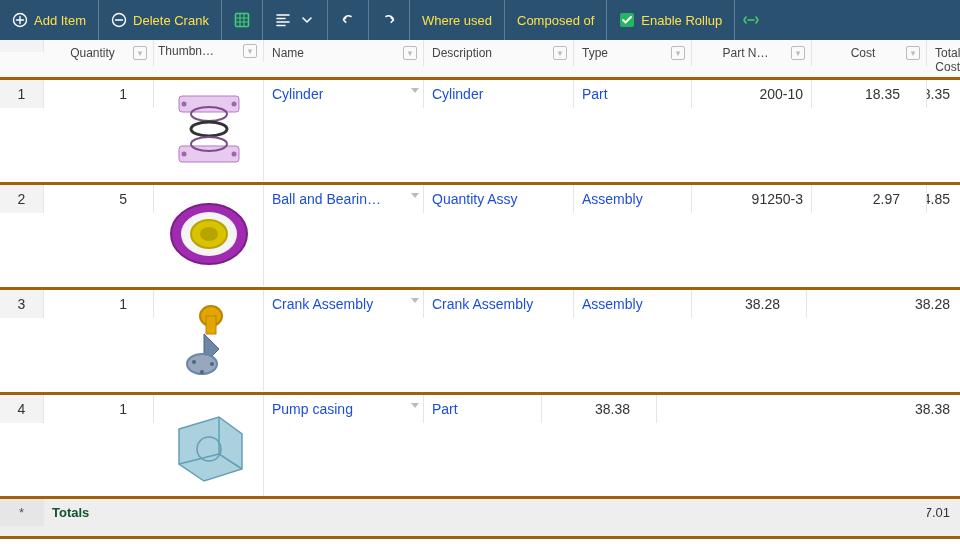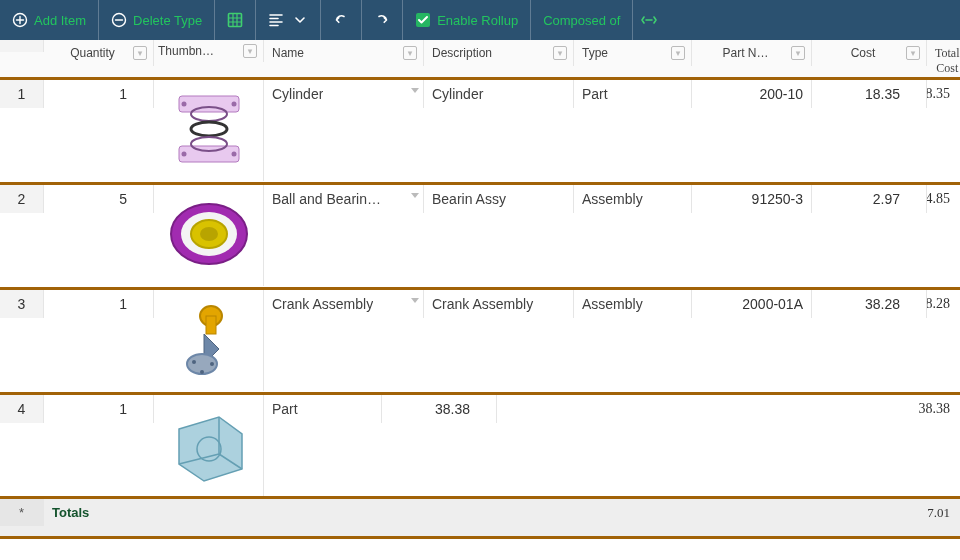--- a/index.html
+++ b/index.html
@@ -4,21 +4,21 @@
 <style>
   * { box-sizing: border-box; margin: 0; padding: 0; }
   html, body { width: 960px; height: 560px; font-family: Arial, Helvetica, sans-serif; font-size: 13px; color: #333; background: #fff; overflow: hidden; }
 
   
   .toolbar {
     background: #2b5170;
     height: 40px;
     display: flex;
     align-items: stretch;
-    color: #22c55e;
+    color: #fde047;
   }
   .tb-item {
     display: flex;
     align-items: center;
     padding: 0 12px;
     gap: 6px;
     border-right: 1px solid rgba(255,255,255,0.25);
     cursor: pointer;
     font-size: 13px;
     white-space: nowrap;
@@ -32,21 +32,21 @@
   .row { display: flex; align-items: flex-start; border-bottom: 3px solid #a16207; }
   .hdr { background: #fafafa; height: 40px; font-size: 12px; color: #444; }
   .cell {
     border-right: 1px solid #e5e5e5;
     padding: 6px 8px;
     display: flex;
     align-items: center;
     overflow: hidden;
     position: relative;
   }
-  .cell:last-child { border-right: none; font-family: Liberation Serif, serif; }
+  .cell:last-child { border-right: none; }
 
   .c-rownum  { width: 44px;  justify-content: center; background: #f3f3f3; color:#555; }
   .c-qty     { width: 110px; justify-content: flex-end; padding-right: 26px; }
   .c-thumb   { width: 110px; justify-content: center; padding:4px; }
   .c-name    { width: 160px; }
   .c-desc    { width: 150px; }
   .c-type    { width: 118px; }
   .c-partn   { width: 120px; justify-content: flex-end; }
   .c-cost    { width: 115px; justify-content: flex-end; padding-right: 26px;}
   .c-total   { flex: 1;      justify-content: flex-end; padding-right: 10px;}
@@ -54,21 +54,21 @@
   .hdr .cell { justify-content: space-between; padding-right:6px; }
   .hdr .c-rownum { justify-content: center; }
   .hdr .lbl { flex:1; text-align:left; }
   .hdr .c-qty .lbl, .hdr .c-partn .lbl, .hdr .c-cost .lbl, .hdr .c-total .lbl { text-align:center; }
   .filter-box {
     width: 14px; height: 14px; border: 1px solid #bbb; border-radius: 2px;
     display: inline-flex; align-items: center; justify-content: center;
     color: #bbb; font-size: 9px; flex-shrink:0;
   }
   .body .cell { font-size: 14px; color:#333; }
-  .body .c-name, .body .c-desc, .body .c-type { color:#404040; }
+  .body .c-name, .body .c-desc, .body .c-type { color:#1d4ed8; }
   .body .c-name { position:relative; }
   .body .c-name::after {
     content:""; position:absolute; right:4px; top:8px;
     border-left:4px solid transparent; border-right:4px solid transparent;
     border-top:5px solid #bbb;
   }
   .body .row { min-height: 105px; }
   .body .row.short { min-height: 90px; }
   .totals-row { background:#eee; height:40px; }
   .totals-row .cell { border-right-color: transparent; }
@@ -94,21 +94,21 @@
     </span>
     <span>Add Item</span>
   </div>
   <div class="tb-item">
     <span class="tb-icon">
       <svg viewBox="0 0 16 16">
           <circle cx="8" cy="8" r="6.5" fill="none" stroke="#fff" stroke-width="1.4"></circle>
           <path d="M4.5 8h7" stroke="#fff" stroke-width="1.4" stroke-linecap="round"></path>
         </svg>
     </span>
-    <span>Delete Type</span>
+    <span>Delete Crank</span>
   </div>
   <div class="tb-item">
     <span class="tb-icon">
       <svg viewBox="0 0 16 16">
           <rect x="1.5" y="1.5" width="13" height="13" rx="1" fill="none" stroke="#3fcf6f" stroke-width="1.6"></rect>
           <path d="M6 1.5v13M10 1.5v13M1.5 6h13M1.5 10h13" stroke="#3fcf6f" stroke-width="1.2"></path>
         </svg>
     </span>
   </div>
   <div class="tb-item">
@@ -131,30 +131,33 @@
     </span>
   </div>
   <div class="tb-item">
     <span class="tb-icon">
       <svg viewBox="0 0 16 16">
           <path d="M5 4.5A5 5 0 0 1 12.5 8M12.5 8l-2.3-2.3M12.5 8l-2.3 2.3" fill="none" stroke="#fff" stroke-width="1.6" stroke-linecap="round" stroke-linejoin="round"></path>
         </svg>
     </span>
   </div>
   <div class="tb-item">
+    <span>Where used</span>
+  </div>
+  <div class="tb-item">
+    <span>Composed of</span>
+  </div>
+  <div class="tb-item">
     <span class="tb-icon">
       <svg viewBox="0 0 16 16">
           <rect x="1" y="1" width="14" height="14" rx="2" fill="#25b562"></rect>
           <path d="M4 8l2.5 2.5L12 5" fill="none" stroke="#fff" stroke-width="2" stroke-linecap="round" stroke-linejoin="round"></path>
         </svg>
     </span>
     <span>Enable Rollup</span>
-  </div>
-  <div class="tb-item">
-    <span>Composed of</span>
   </div>
   <div class="tb-item" style="padding:0 8px;">
     <span class="tb-icon">
       <svg viewBox="0 0 16 16">
           <path d="M3 5l-2 3 2 3M13 5l2 3-2 3M5 8h6" fill="none" stroke="#3fcf6f" stroke-width="1.6" stroke-linecap="round" stroke-linejoin="round"></path>
         </svg>
     </span>
   </div>
 </div>
 
@@ -237,21 +240,21 @@
               <ellipse cx="45" cy="45" rx="38" ry="30" fill="#a12bb0" stroke="#7a1f86" stroke-width="2"></ellipse>
               <ellipse cx="45" cy="45" rx="28" ry="22" fill="#f4f4f4"></ellipse>
               <ellipse cx="45" cy="45" rx="18" ry="14" fill="#d9c200" stroke="#b8a400" stroke-width="2"></ellipse>
               <ellipse cx="45" cy="45" rx="9" ry="7" fill="#b8a400"></ellipse>
             </svg>
         </span>
       </div>
       <div class="cell c-name">
           <span class="trunc">Ball and Bearin…</span>
         </div>
-      <div class="cell c-desc">Bearin Assy</div>
+      <div class="cell c-desc">Quantity Assy</div>
       <div class="cell c-type">Assembly</div>
       <div class="cell c-partn">91250-3</div>
       <div class="cell c-cost">2.97</div>
       <div class="cell c-total">14.85</div>
     </div>
 
     <div class="row">
       <div class="cell c-rownum">3</div>
       <div class="cell c-qty">1</div>
       <div class="cell c-thumb">
@@ -265,39 +268,41 @@
               <circle cx="38" cy="78" r="2" fill="#4e6480"></circle>
               <circle cx="48" cy="70" r="2" fill="#4e6480"></circle>
             </svg>
         </span>
       </div>
       <div class="cell c-name">
           <span class="trunc">Crank Assembly</span>
         </div>
       <div class="cell c-desc">Crank Assembly</div>
       <div class="cell c-type">Assembly</div>
-      <div class="cell c-partn">2000-01A</div>
       <div class="cell c-cost">38.28</div>
       <div class="cell c-total">38.28</div>
     </div>
 
     <div class="row short">
       <div class="cell c-rownum">4</div>
       <div class="cell c-qty">1</div>
       <div class="cell c-thumb">
         <span class="thumb">
           <svg viewBox="0 0 90 90">
               <g fill="#9ec9d9" stroke="#4a8fa6" stroke-width="1.5" opacity="0.85">
                 <path d="M15 30 L55 18 L78 35 L78 70 L40 82 L15 65 Z"></path>
                 <path d="M55 18 L55 55 L78 70 M55 55 L15 65" fill="none"></path>
                 <circle cx="45" cy="50" r="12" fill="none"></circle>
               </g>
             </svg>
         </span>
       </div>
+      <div class="cell c-name">
+          <span class="trunc">Pump casing</span>
+        </div>
       <div class="cell c-type">Part</div>
       <div class="cell c-cost">38.38</div>
       <div class="cell c-total">38.38</div>
     </div>
 
   </div>
 
   <div class="row totals-row">
     <div class="cell c-rownum">*</div>
     <div class="cell c-qty" style="justify-content:flex-start;">

